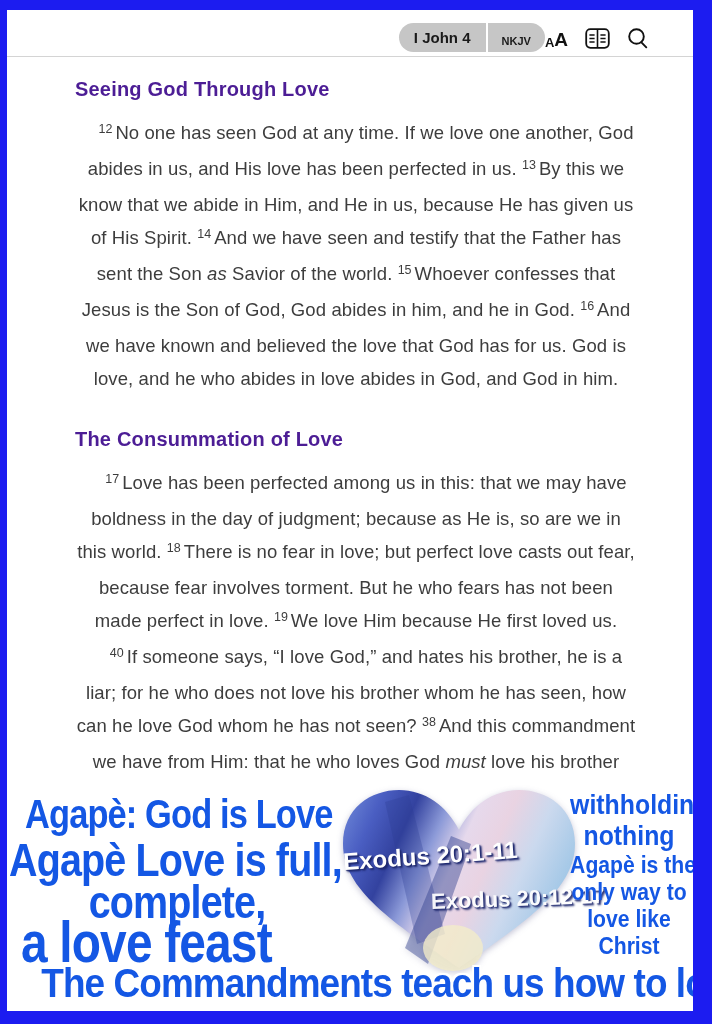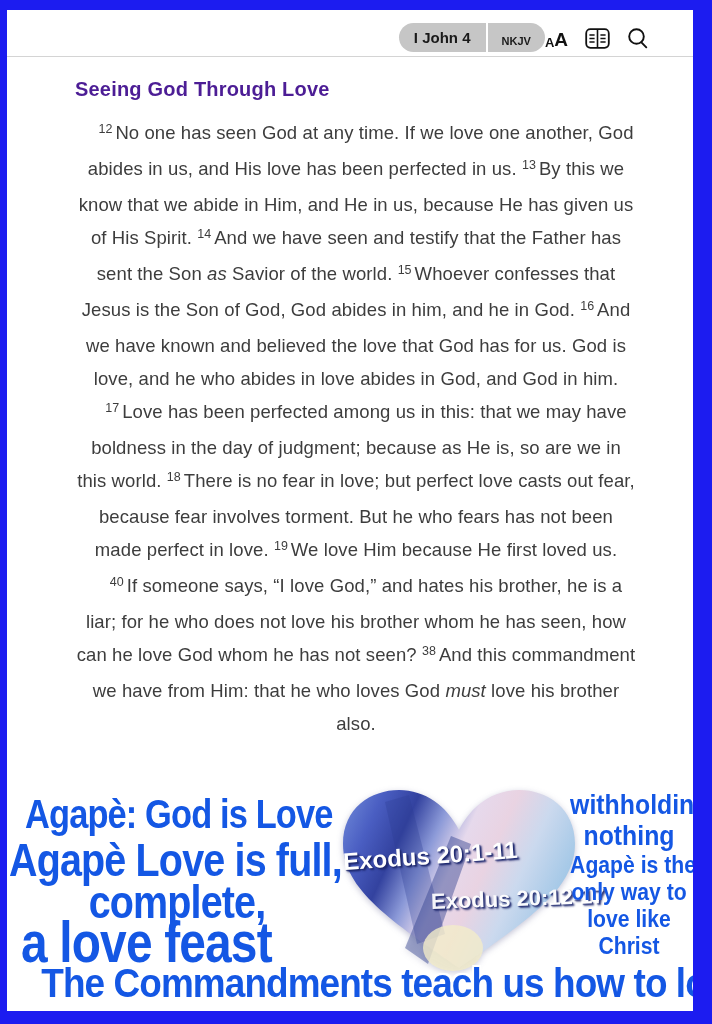--- a/index.html
+++ b/index.html
@@ -141,20 +141,21 @@
             <line x1="14.4" y1="15.4" x2="19.3" y2="20.3" stroke="#111" stroke-width="1.9" stroke-linecap="round"></line>
           </svg>
         </span>
       </button>
     </div>
   </header>
 
   <main class="content">
       <h2 class="section-heading">Seeing God Through Love</h2>
       <p class="verse-paragraph"><span class="verse-num">12</span><span>No one has seen God at any time. If we love one another, God abides in us, and His love has been perfected in us.</span> <span class="verse-num">13</span><span>By this we know that we abide in Him, and He in us, because He has given us of His Spirit.</span> <span class="verse-num">14</span><span>And we have seen and testify that the Father has sent the Son <i>as</i> Savior of the world.</span> <span class="verse-num">15</span><span>Whoever confesses that Jesus is the Son of God, God abides in him, and he in God.</span> <span class="verse-num">16</span><span>And we have known and believed the love that God has for us. God is love, and he who abides in love abides in God, and God in him.</span> </p>
+      <h2 class="section-heading">The Consummation of Love</h2>
       <p class="verse-paragraph"><span class="verse-num">17</span><span>Love has been perfected among us in this: that we may have boldness in the day of judgment; because as He is, so are we in this world.</span> <span class="verse-num">18</span><span>There is no fear in love; but perfect love casts out fear, because fear involves torment. But he who fears has not been made perfect in love.</span> <span class="verse-num">19</span><span>We love Him because He first loved us.</span> </p>
       <p class="verse-paragraph"><span class="verse-num">40</span><span>If someone says, “I love God,” and hates his brother, he is a liar; for he who does not love his brother whom he has seen, how can he love God whom he has not seen?</span> <span class="verse-num">38</span><span>And this commandment we have from Him: that he who loves God <i>must</i> love his brother also.</span> </p>
     </main>
 
   <section class="banner">
     <div class="blue b-l1">Agapè: God is Love</div>
     <div class="blue b-l2">Agapè Love is full,</div>
     <div class="blue b-l3">complete,</div>
     <div class="blue b-l4">a love feast</div>
 

